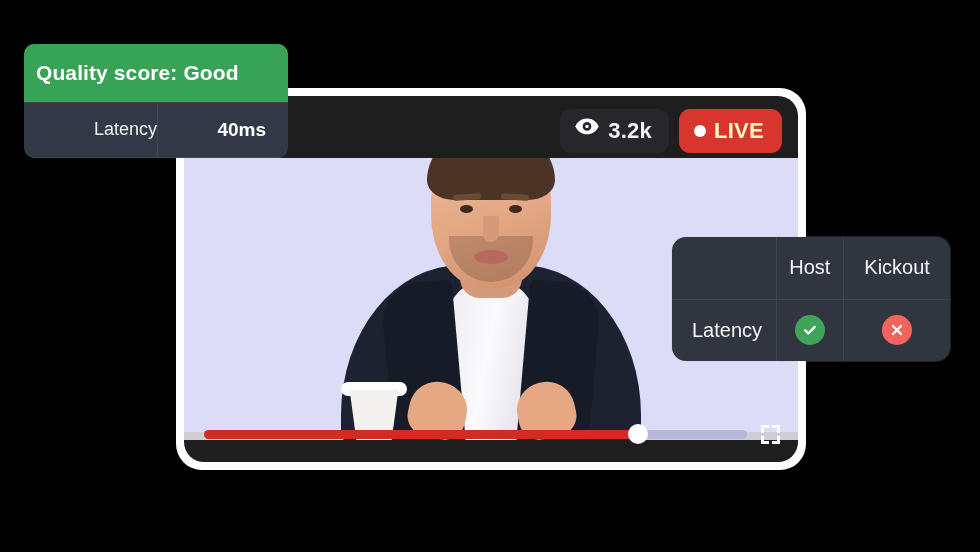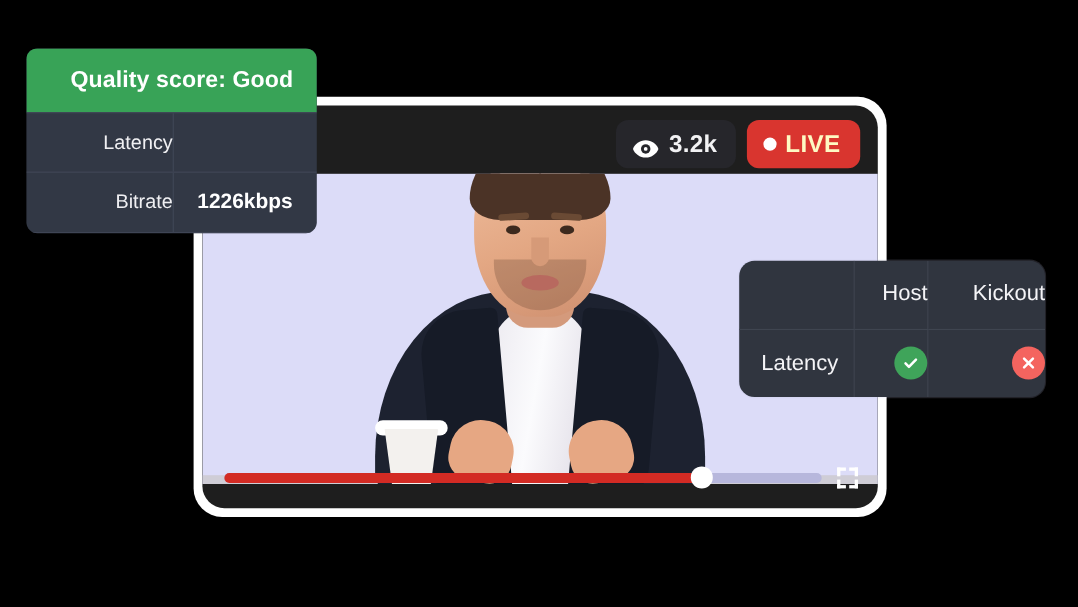--- a/index.html
+++ b/index.html
@@ -47,21 +47,21 @@
     height: 70px;
     display: flex;
     align-items: center;
     justify-content: flex-end;
     padding-right: 16px;
     gap: 10px;
     z-index: 6;
   }
   .viewer-badge {
     display: flex;
-    align-items: flex-end;
+    align-items: flex-start;
     gap: 9px;
     background: #26262b;
     border-radius: 11px;
     padding: 9px 17px 9px 15px;
   }
   .viewer-badge .count {
     color: #f2f2f4;
     font-size: 22px;
     font-weight: bold;
     letter-spacing: .2px;
@@ -260,21 +260,21 @@
     background: #323845;
     border-radius: 10px;
     overflow: hidden;
     z-index: 20;
   }
   .stats-header {
     background: #38a357;
     color: #ffffff;
     font-size: 21px;
     font-weight: bold;
-    padding: 17px 0 17px 40px;
+    padding: 17px 0 17px 12px;
     letter-spacing: .1px;
   }
   .stats-row {
     display: flex;
     align-items: stretch;
     border-top: 1px solid #414857;
   }
   .stats-row:first-of-type { border-top: none; }
   .stats-label {
     width: 134px;
@@ -305,21 +305,21 @@
     z-index: 20;
     box-shadow: 0 0 0 1px rgba(190,190,220,.18);
   }
   .perm-card table {
     width: 100%;
     border-collapse: collapse;
   }
   .perm-card th, .perm-card td {
     border: 1px solid #3f4550;
     color: #f4f4f7;
-    text-align: right;
+    text-align: center;
     font-weight: normal;
   }
   .perm-card th { height: 62px; font-size: 20px; }
   .perm-card td { height: 62px; font-size: 20px; }
   .perm-card tr > *:first-child {
     border-left: none;
     text-align: left;
     padding-left: 20px;
     width: 104px;
   }
@@ -407,26 +407,23 @@
       </div>
 
     </div>
   </div>
 
   <div class="stats-card">
     <div class="stats-header">Quality score: Good</div>
 
     <div class="stats-row">
       <div class="stats-label">Latency</div>
+      <div class="stats-value">40ms</div>
     </div>
 
-    <div class="stats-row">
-      <div class="stats-label">Bitrate</div>
-      <div class="stats-value">1226kbps</div>
-    </div>
 
     <div class="stats-row">
     </div>
   </div>
 
   <div class="perm-card">
     <table>
       <tbody>
           <tr>
         <th></th>

